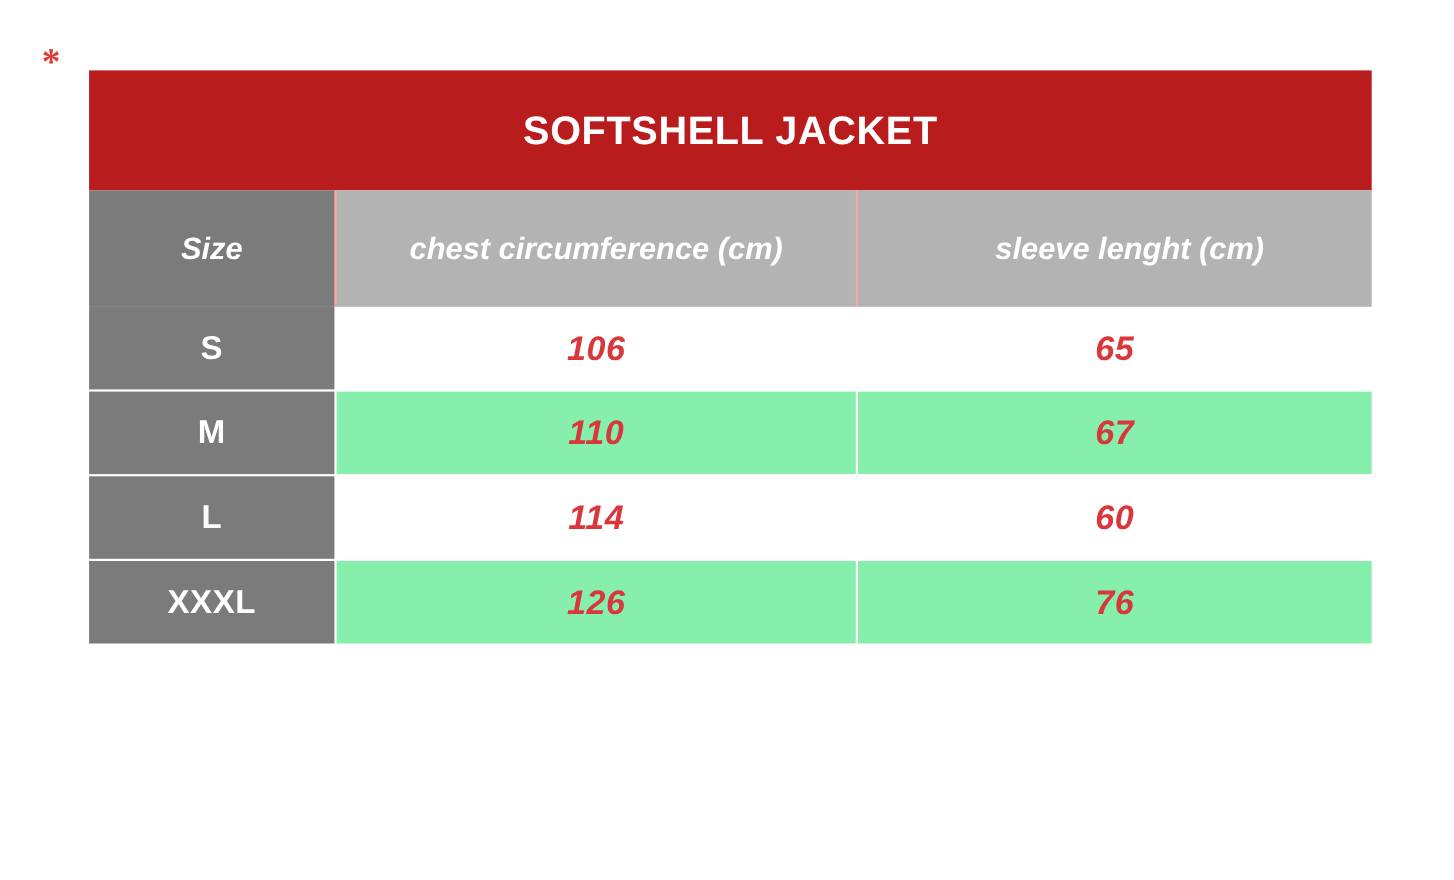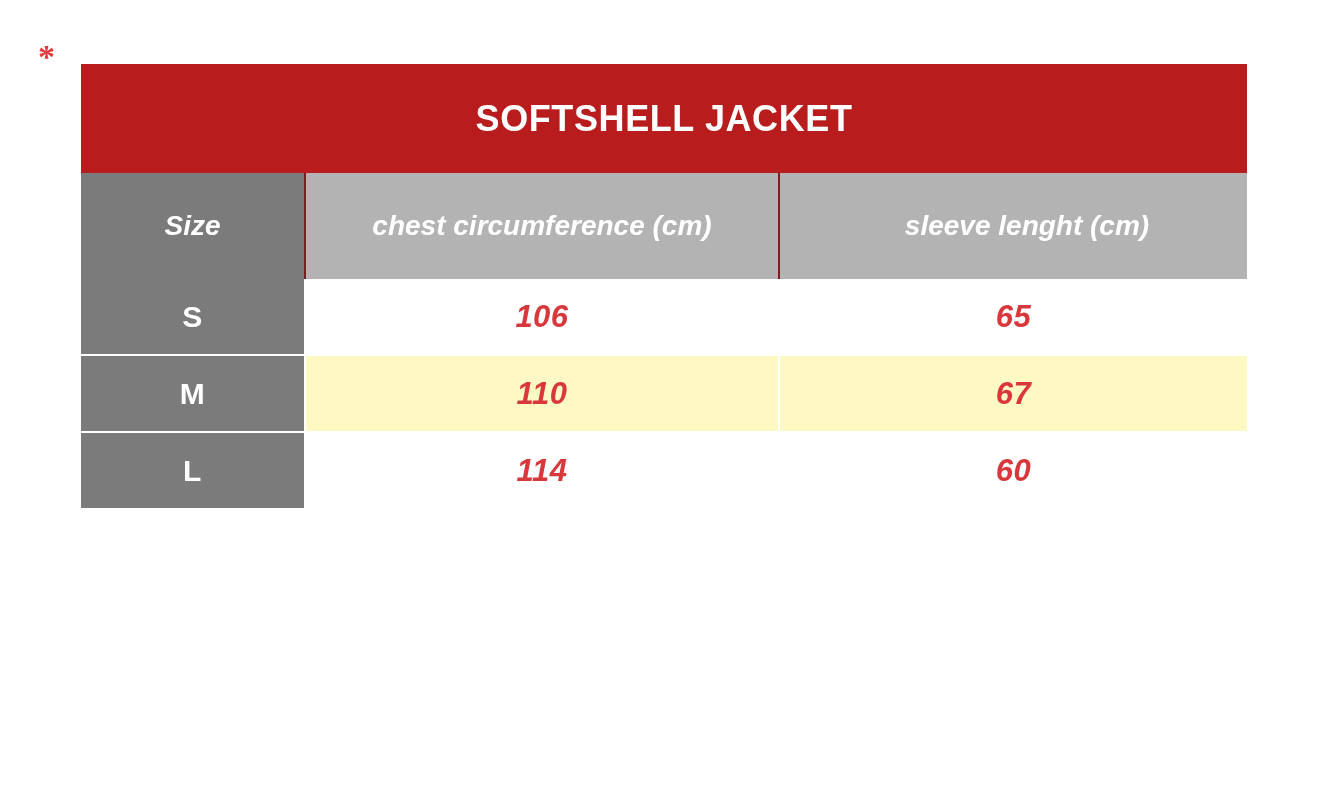--- a/index.html
+++ b/index.html
@@ -53,21 +53,21 @@
   }
   thead.head-row th {
     background: #b3b3b3;
     color: #ffffff;
     font-style: italic;
     font-weight: 700;
     font-size: 28px;
     height: 104px;
     vertical-align: middle;
     text-align: center;
-    border-right: 2px solid #7f1d1d;
+    border-right: 2px solid #fca5a5;
   }
   thead.head-row th.size-head {
     background: #7b7b7b;
     font-size: 28px;
   }
   thead.head-row th:last-child {
     border-right: none;
     padding-left: 28px;
   }
   tbody td {
@@ -95,21 +95,21 @@
     color: #d8383c;
     font-weight: 700;
     font-size: 31px;
     font-style: italic;
     letter-spacing: 0.5px;
   }
   tr.row-odd td.val-cell {
     background: #ffffff;
   }
   tr.row-even td.val-cell {
-    background: #fef9c3;
+    background: #86efac;
   }
   
   col.c-size { width: 224px; }
   col.c-chest { width: 474px; }
   col.c-sleeve { width: 468px; }
 </style>
 </head>
 <body>
 
 <div class="page">
@@ -144,17 +144,22 @@
         <tr class="row-even">
           <td class="size-cell">M</td>
           <td class="val-cell">110</td>
           <td class="val-cell">67</td>
         </tr>
         <tr class="row-odd">
           <td class="size-cell">L</td>
           <td class="val-cell">114</td>
           <td class="val-cell">60</td>
         </tr>
+        <tr class="row-even">
+          <td class="size-cell">XXXL</td>
+          <td class="val-cell">126</td>
+          <td class="val-cell">76</td>
+        </tr>
       </tbody>
     </table>
   </div>
 
 </div>
 
 </body></html>

